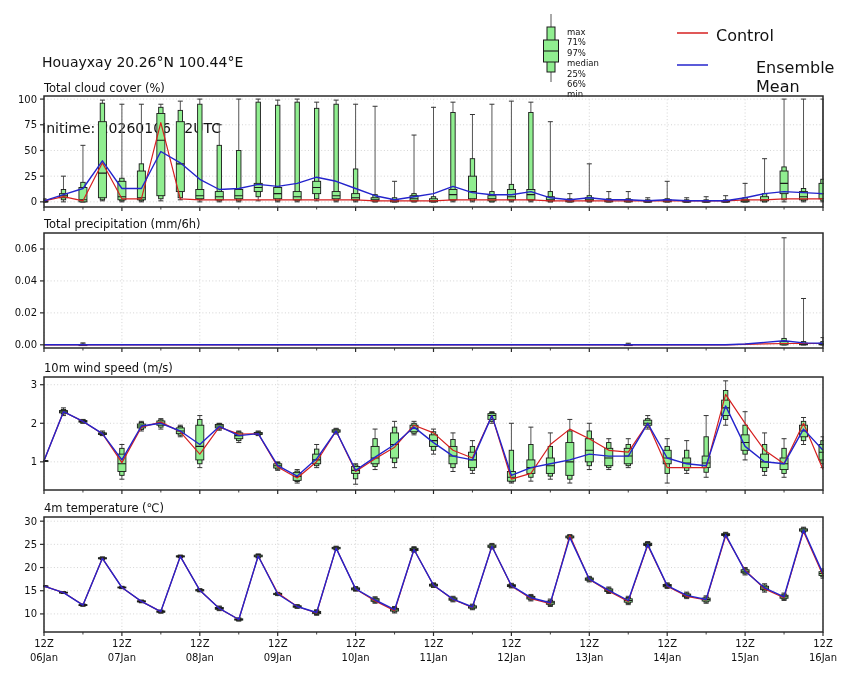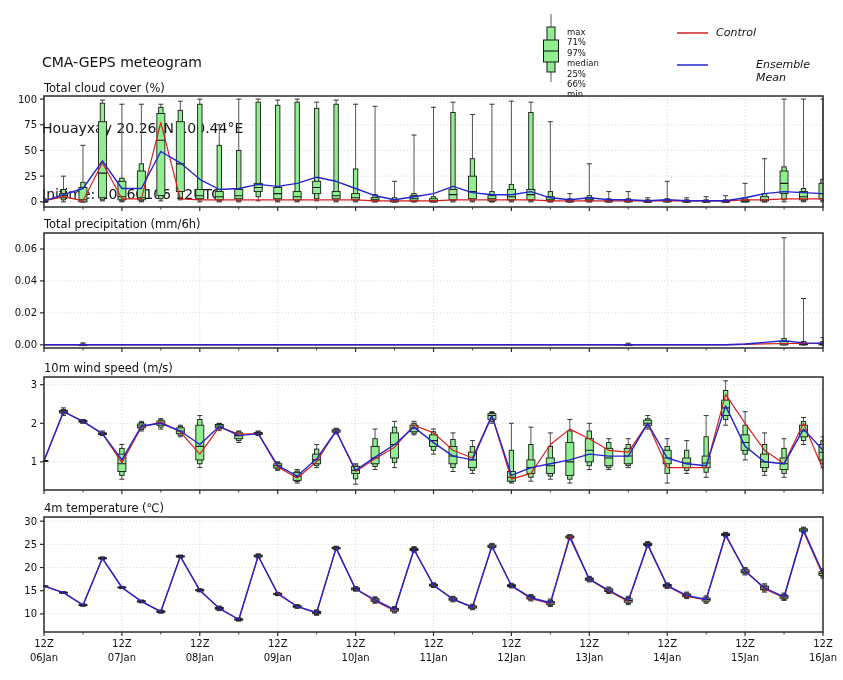--- a/index.html
+++ b/index.html
@@ -3,32 +3,31 @@
 <meta charset="utf-8">
 <style>
   html,body{margin:0;padding:0;background:#fff;}
   body{font-family:"DejaVu Sans","Liberation Sans",sans-serif;color:#111;}
   .fig{position:relative;width:843px;height:680px;background:#fff;overflow:hidden;}
   .hdr{position:absolute;left:42px;top:7px;font-size:14px;line-height:22px;white-space:pre;}
   .panel-title{position:absolute;left:44px;font-size:11.5px;}
   #pt0{top:81px}#pt1{top:217px}#pt2{top:361px}#pt3{top:501px}
   .pctl{position:absolute;left:567px;top:27px;font-size:8.5px;line-height:10.4px;}
   .pctl div{white-space:nowrap;}
-  .lg-label{position:absolute;font-size:11px;font-style:italic;}
+  .lg-label{position:absolute;font-size:16px;}
   #lg-control{left:716px;top:26px}
   #lg-mean{left:756px;top:58px}
   svg#chart{position:absolute;left:0;top:0;}
 </style>
 </head>
 <body>
 
 <div class="fig">
 
   <div class="hdr">
-    <div>CMA-GEPS meteogram</div>
     <div>Houayxay 20.26°N 100.44°E</div>
     <div>Initime: 20260106 12UTC</div>
   </div>
 
   <div class="panel-title" id="pt0">Total cloud cover (%)</div>
   <div class="panel-title" id="pt1">Total precipitation (mm/6h)</div>
   <div class="panel-title" id="pt2">10m wind speed (m/s)</div>
   <div class="panel-title" id="pt3">4m temperature (℃)</div>
 
   <div class="pctl">

